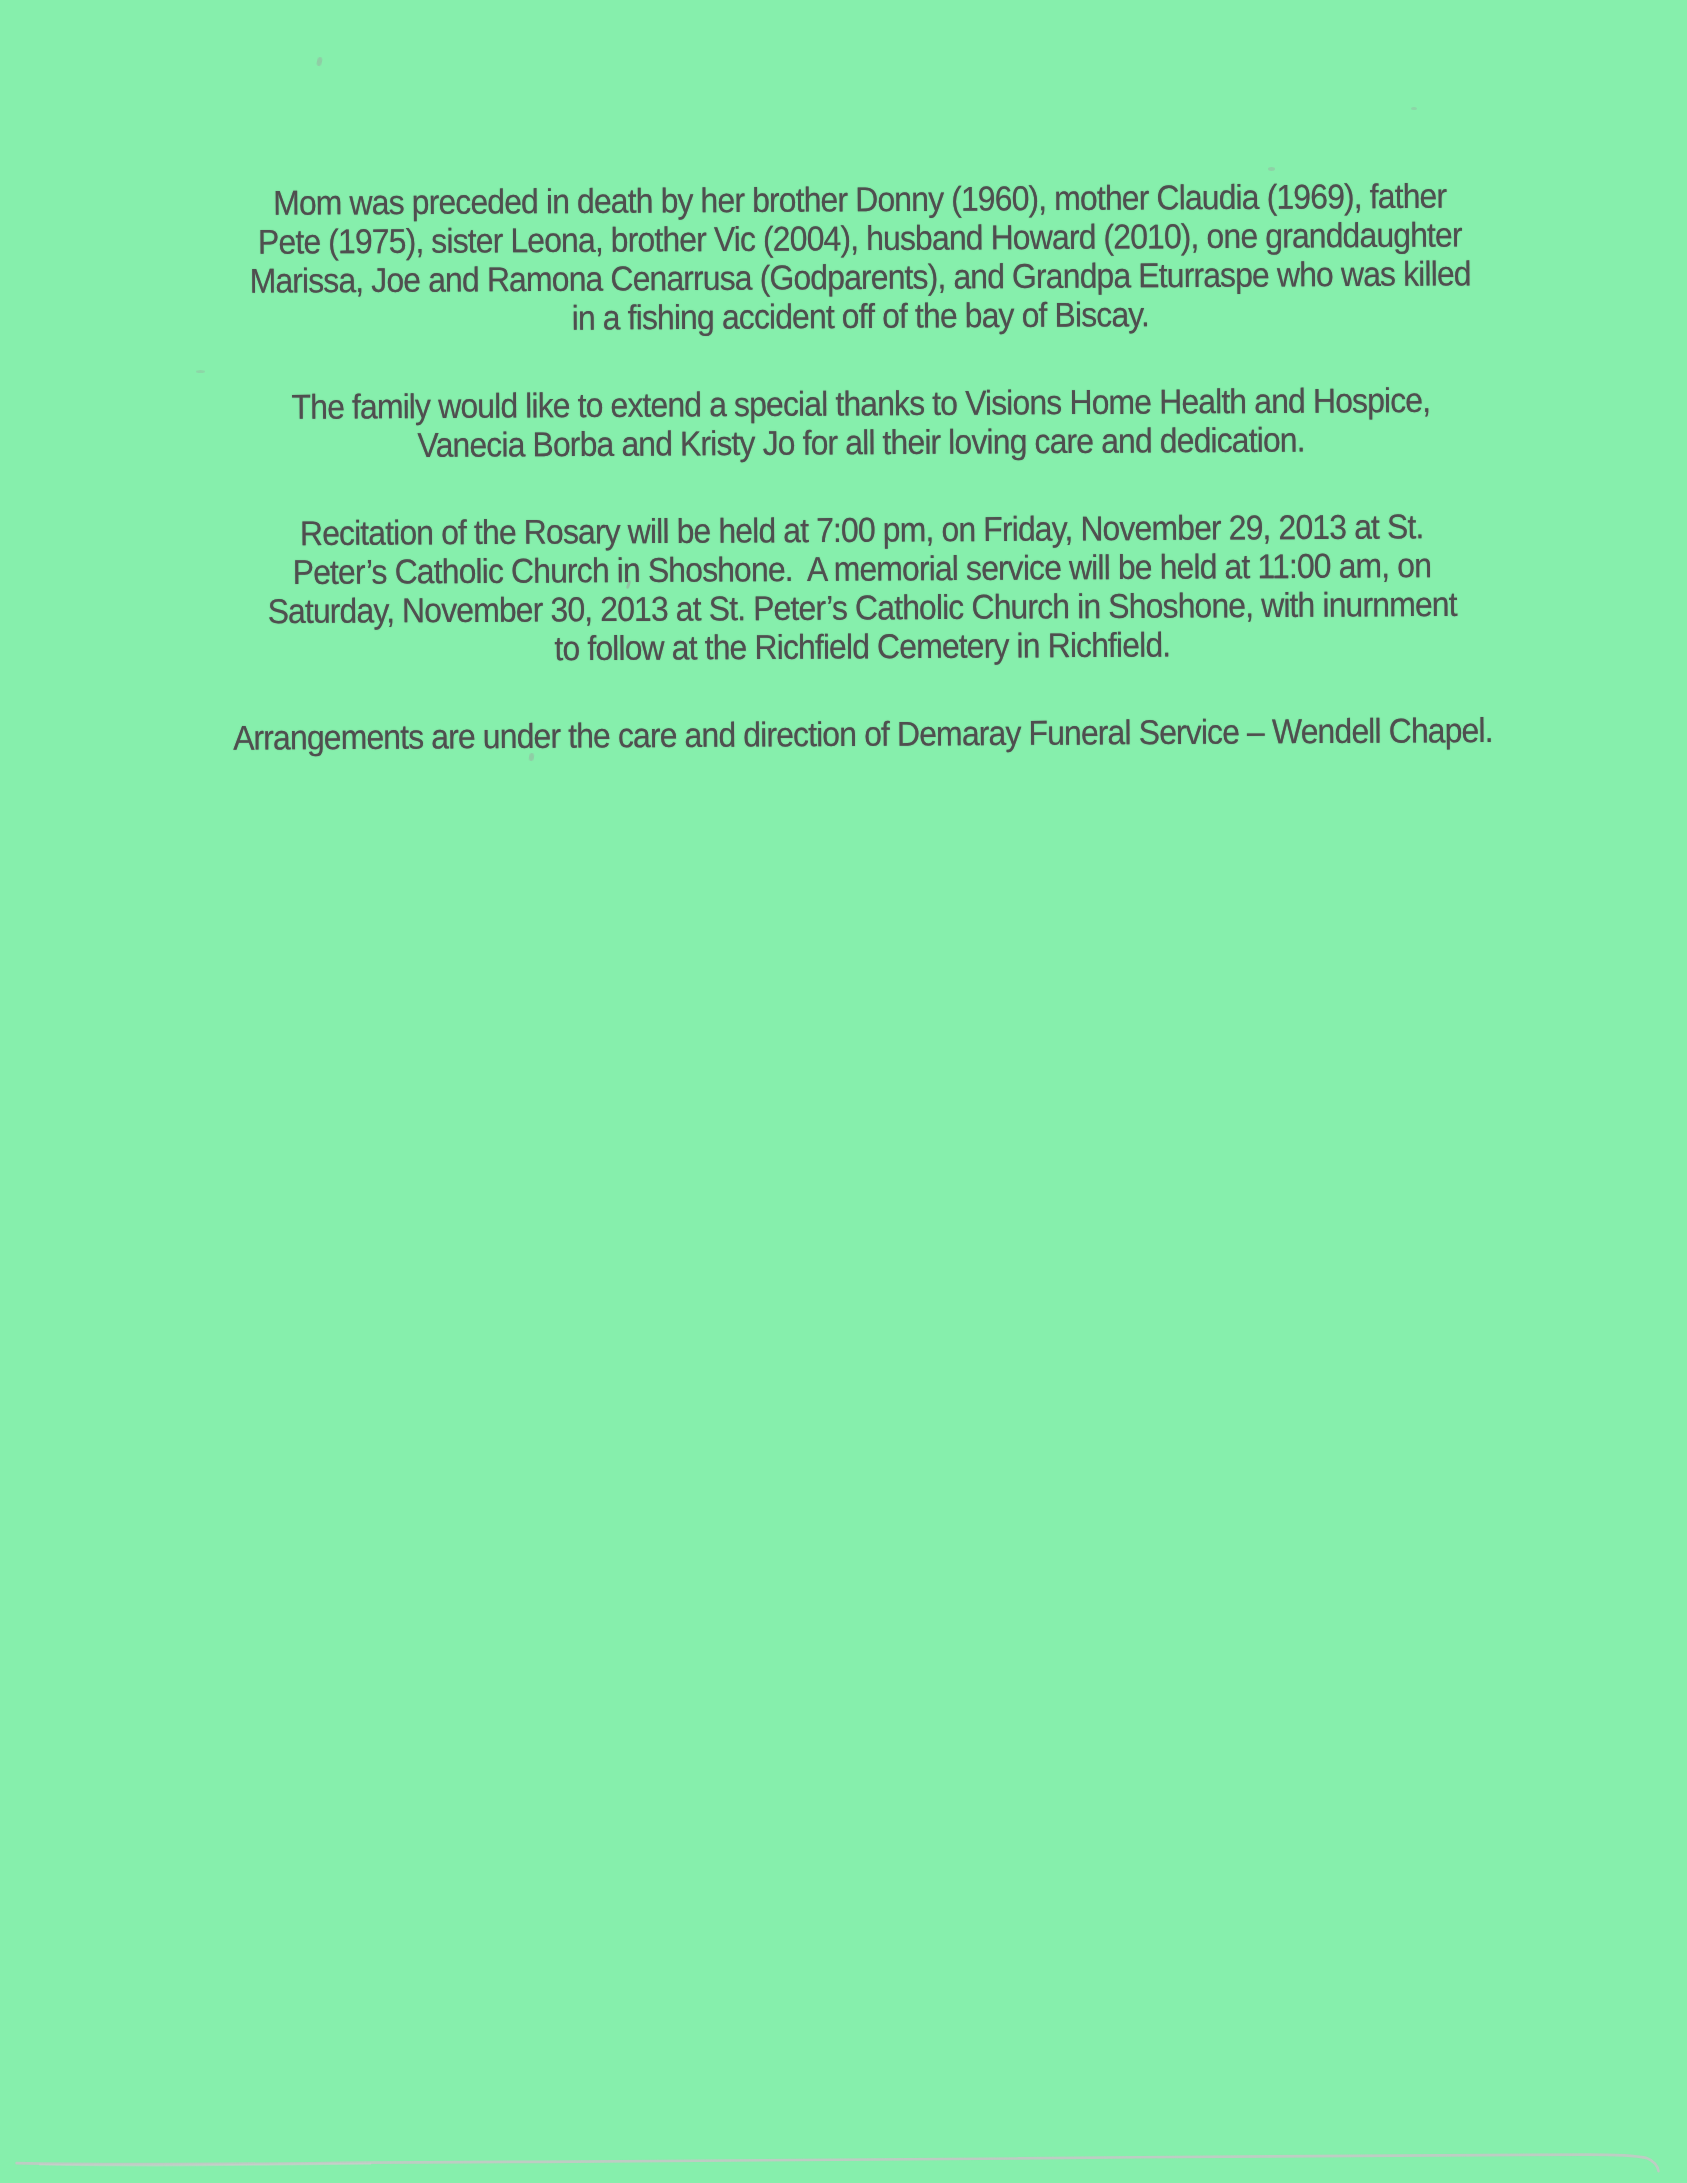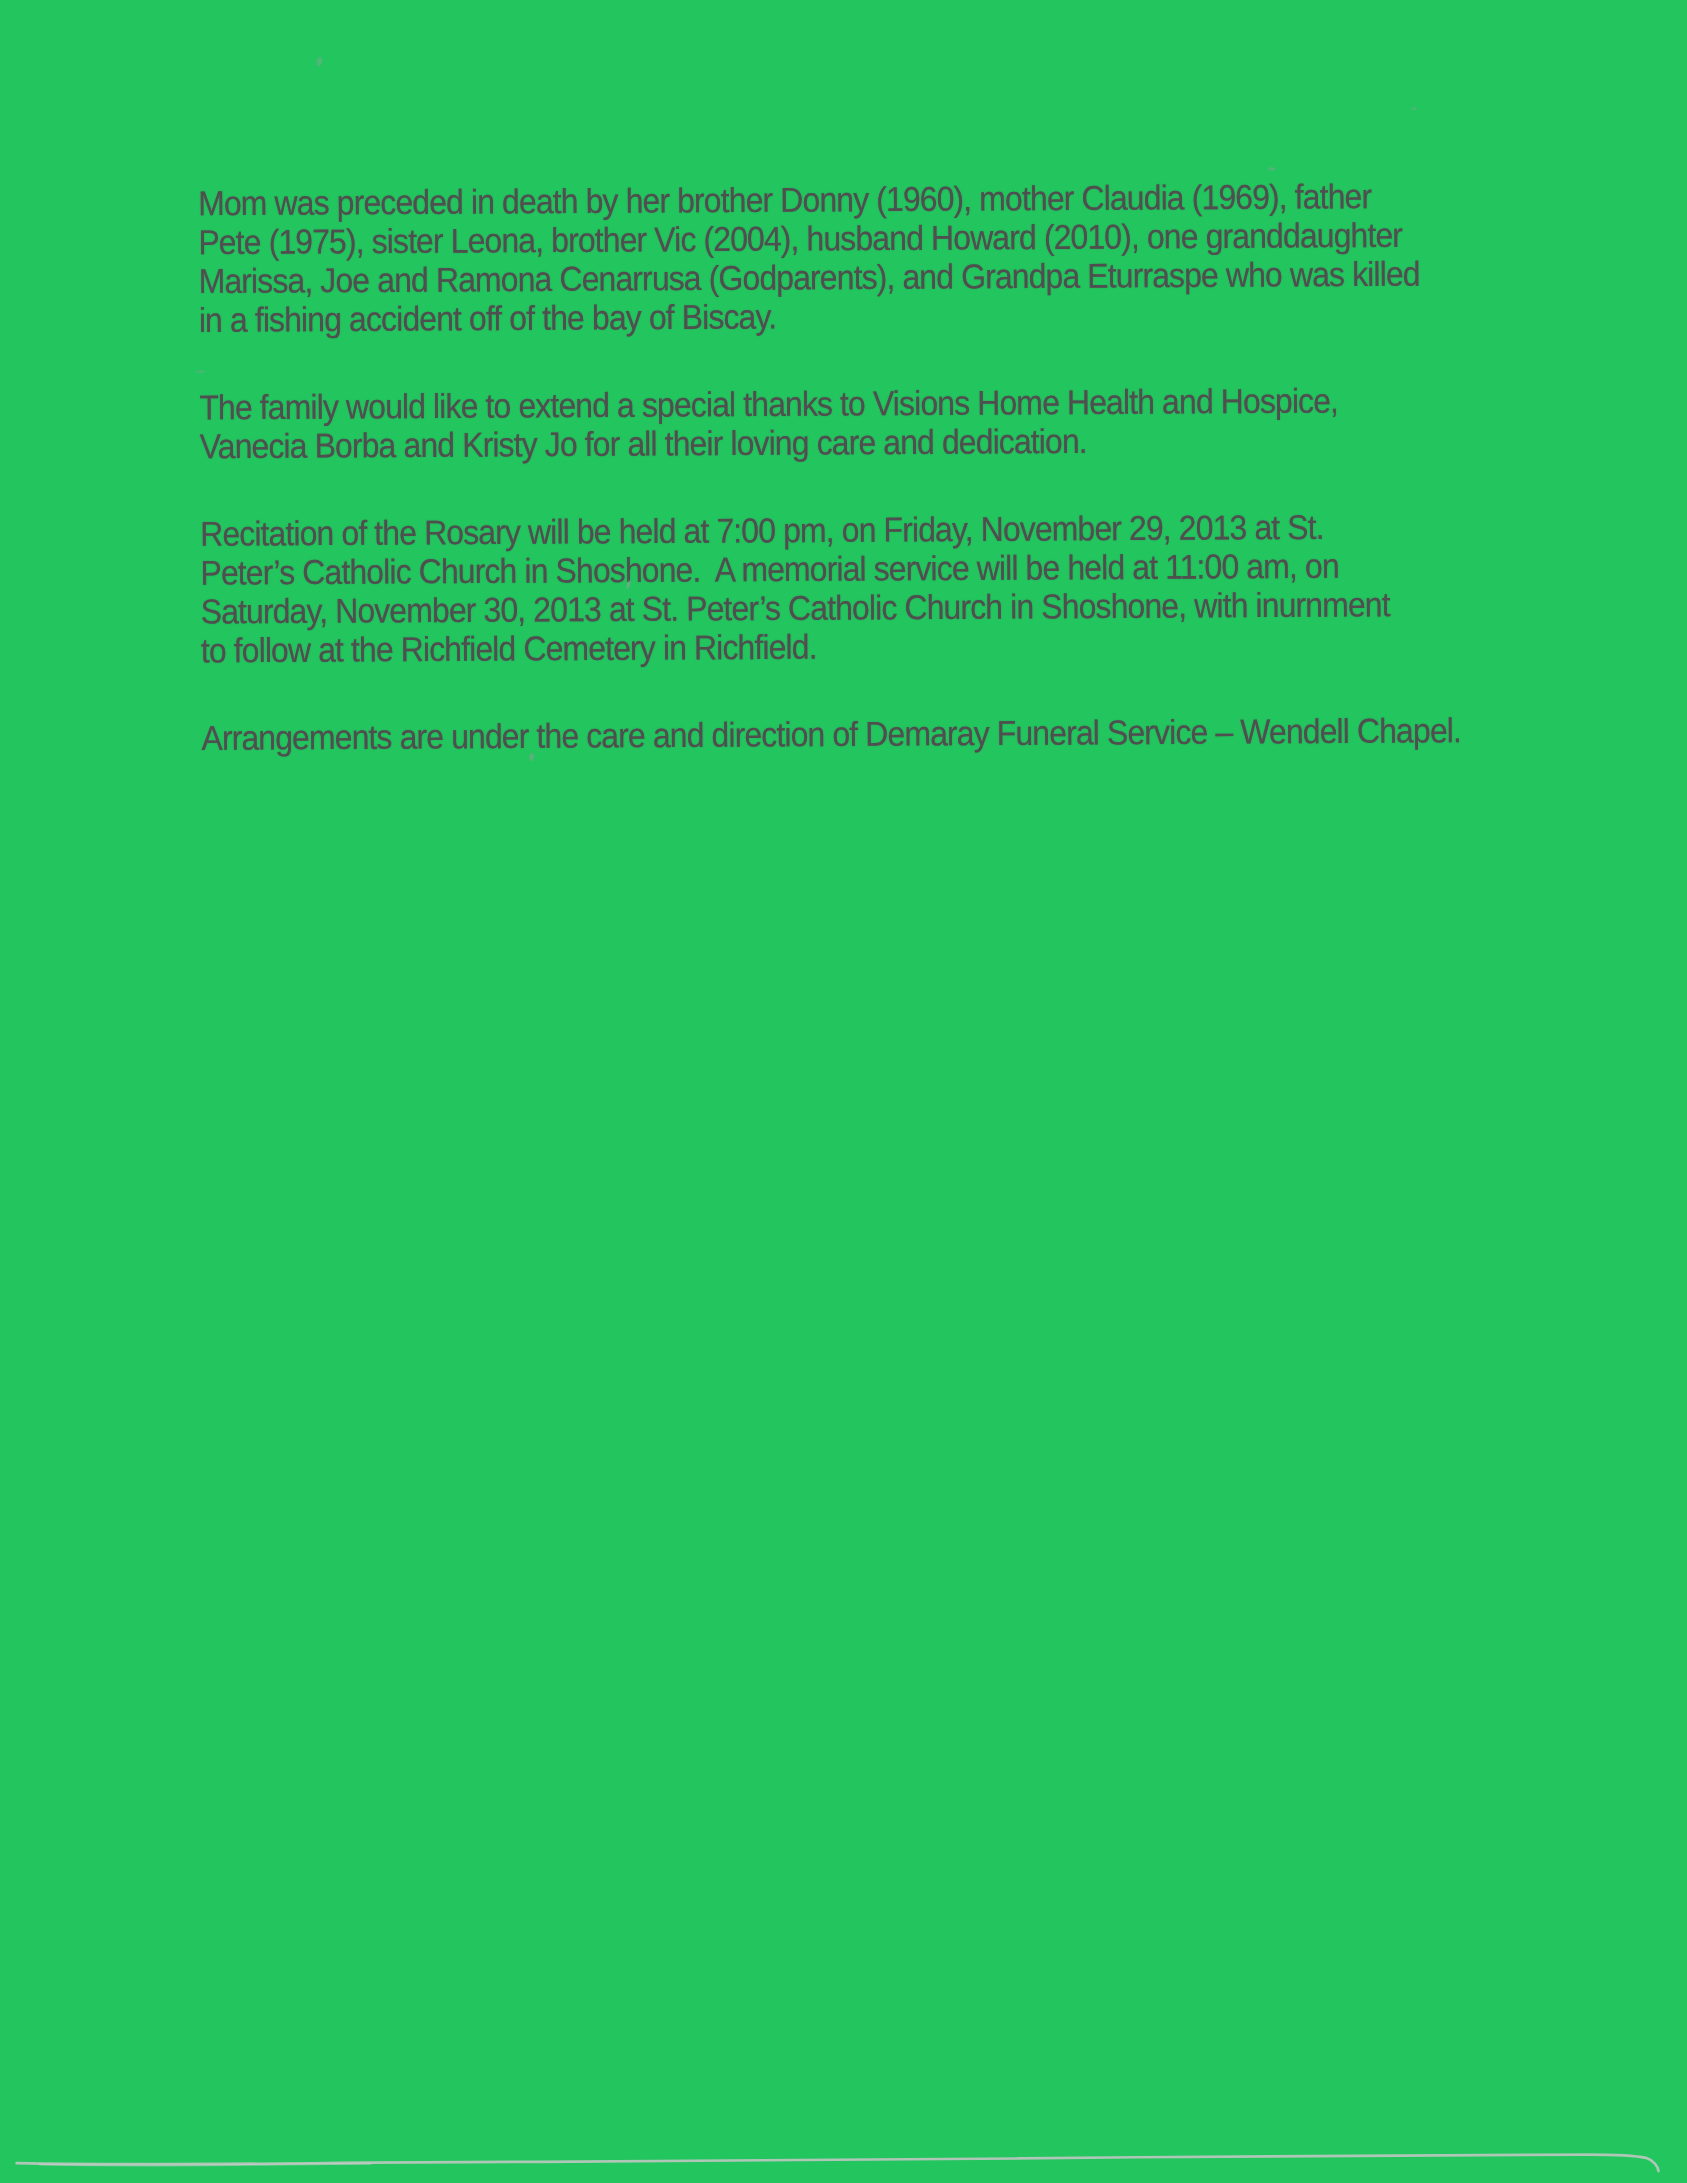--- a/index.html
+++ b/index.html
@@ -4,23 +4,24 @@
 <style>
   html, body {
     margin: 0;
     padding: 0;
     background: #ffffff;
   }
   .page {
     position: relative;
     width: 1687px;
     height: 2183px;
-    background: #22c55e;
+    background: #86efac;
     overflow: hidden;
     font-family: "Liberation Sans", sans-serif;
+    text-align: center;
   }
   .text-block {
     position: absolute;
     left: 198px;
     top: 184px;
     width: 1323px;
     transform: rotate(-0.35deg) scaleY(1.08);
     transform-origin: 0 0;
     color: #4f4f4f;
     font-size: 32px;

